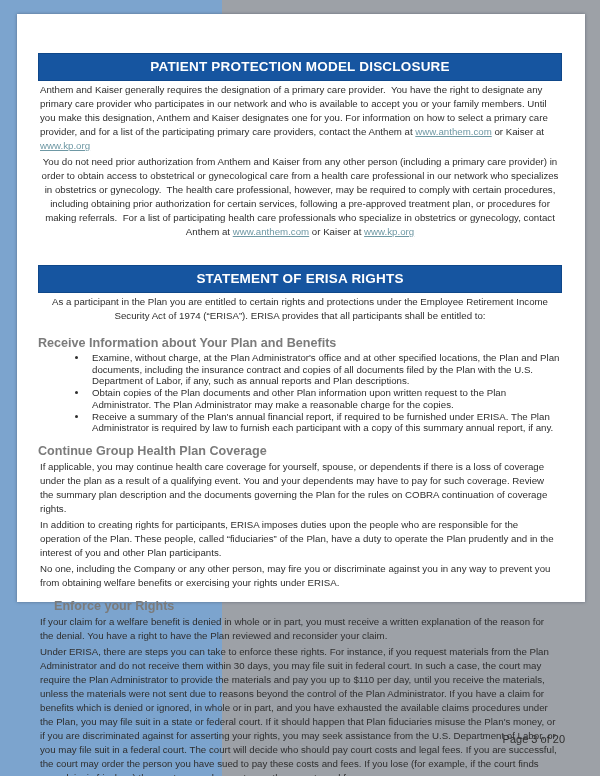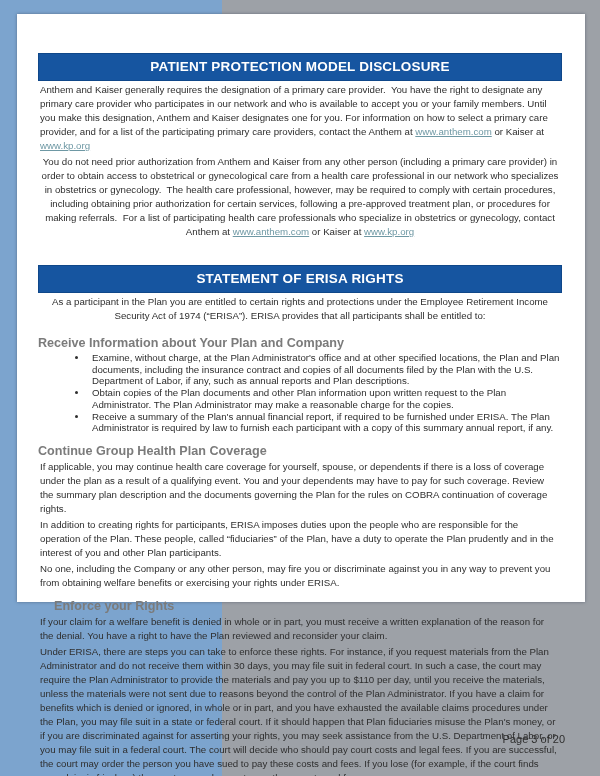--- a/index.html
+++ b/index.html
@@ -60,21 +60,21 @@
     <div class="banner">PATIENT PROTECTION MODEL DISCLOSURE</div>
 
     <p class="body mt10"><span>Anthem and Kaiser generally requires the designation of a primary care provider.  You have the right to designate any primary care provider who participates in our network and who is available to accept you or your family members. Until you make this designation, Anthem and Kaiser designates one for you. For information on how to select a primary care provider, and for a list of the participating primary care providers, contact the Anthem at </span><a class="link" href="#">www.anthem.com</a><span> or Kaiser at </span><a class="link" href="#">www.kp.org</a></p>
 
     <p class="body mt13"><span>You do not need prior authorization from Anthem and Kaiser from any other person (including a primary care provider) in order to obtain access to obstetrical or gynecological care from a health care professional in our network who specializes in obstetrics or gynecology.  The health care professional, however, may be required to comply with certain procedures, including obtaining prior authorization for certain services, following a pre-approved treatment plan, or procedures for making referrals.  For a list of participating health care professionals who specialize in obstetrics or gynecology, contact Anthem at </span><a class="link" href="#">www.anthem.com</a><span> or Kaiser at </span><a class="link" href="#">www.kp.org</a></p>
 
     <div class="banner second">STATEMENT OF ERISA RIGHTS</div>
 
     <p class="body mt8">As a participant in the Plan you are entitled to certain rights and protections under the Employee Retirement Income Security Act of 1974 (“ERISA”). ERISA provides that all participants shall be entitled to:</p>
 
-    <h2 class="sect h-receive">Receive Information about Your Plan and Company</h2>
+    <h2 class="sect h-receive">Receive Information about Your Plan and Benefits</h2>
     <ul class="bullets">
       <li>Examine, without charge, at the Plan Administrator's office and at other specified locations, the Plan and Plan documents, including the insurance contract and copies of all documents filed by the Plan with the U.S. Department of Labor, if any, such as annual reports and Plan descriptions.</li>
       <li>Obtain copies of the Plan documents and other Plan information upon written request to the Plan Administrator. The Plan Administrator may make a reasonable charge for the copies.</li>
       <li>Receive a summary of the Plan's annual financial report, if required to be furnished under ERISA. The Plan Administrator is required by law to furnish each participant with a copy of this summary annual report, if any.</li>
     </ul>
 
     <h2 class="sect h-continue">Continue Group Health Plan Coverage</h2>
     <p class="body">If applicable, you may continue health care coverage for yourself, spouse, or dependents if there is a loss of coverage under the plan as a result of a qualifying event. You and your dependents may have to pay for such coverage. Review the summary plan description and the documents governing the Plan for the rules on COBRA continuation of coverage rights.</p>
 
     <p class="body">In addition to creating rights for participants, ERISA imposes duties upon the people who are responsible for the operation of the Plan. These people, called “fiduciaries” of the Plan, have a duty to operate the Plan prudently and in the interest of you and other Plan participants.</p>

